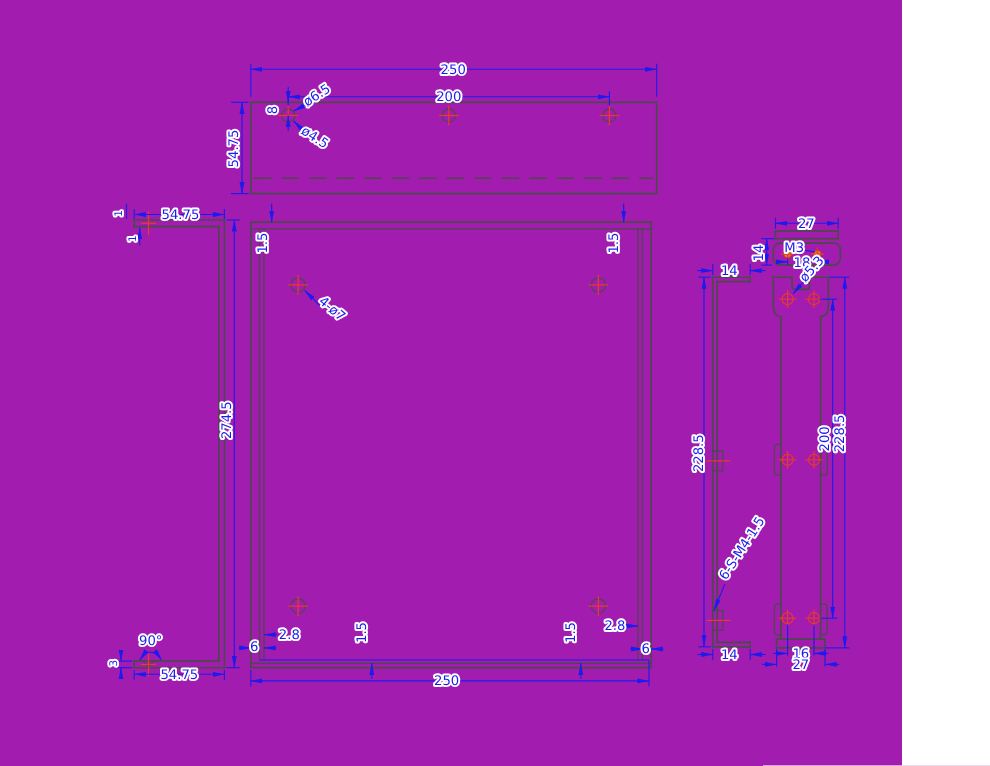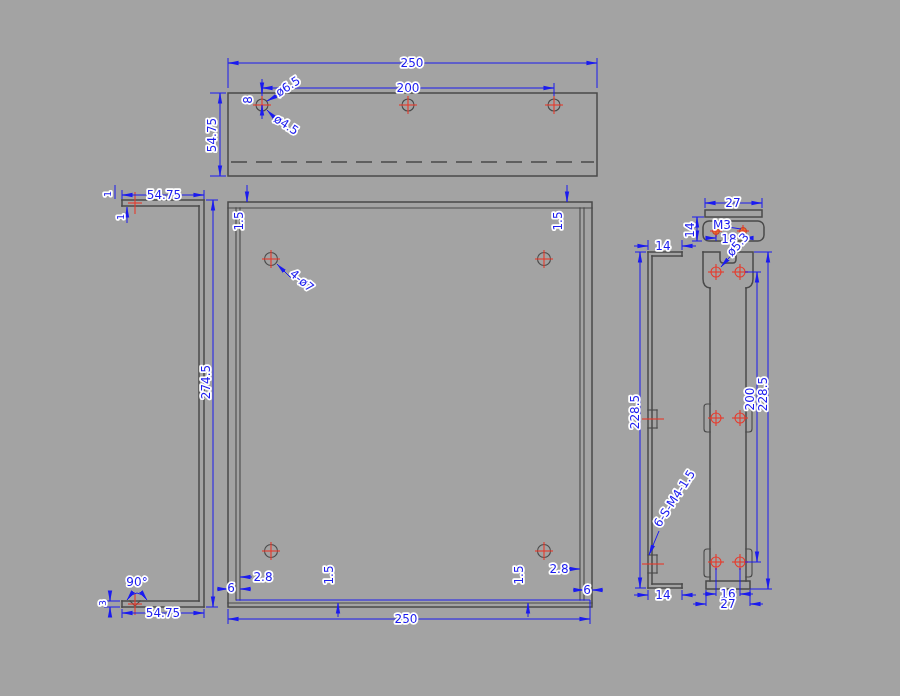--- a/index.html
+++ b/index.html
@@ -1,16 +1,16 @@
 <!DOCTYPE html>
 <html><head>
 <meta charset="utf-8">
 <style>
   html,body{margin:0;padding:0;background:#ffffff;}
-  .canvas{position:relative;width:900px;height:696px;background:#a3a3a3;overflow:hidden;
+  .canvas{position:relative;width:820px;height:696px;background:#a21caf;overflow:hidden;
           font-family:"DejaVu Sans",sans-serif;}
   svg{position:absolute;left:0;top:0;}
   .g{stroke:#4a4a4a;stroke-width:1.5;fill:none;stroke-linecap:square;}
   .gt{stroke:#4a4a4a;stroke-width:1.1;fill:none;stroke-linecap:square;}
   .gd{stroke:#4a4a4a;stroke-width:1.3;fill:none;stroke-dasharray:16 9;}
   .d{stroke:#1b1bef;stroke-width:1;fill:none;}
   .r{stroke:#e8392b;stroke-width:1.1;fill:none;}
   text.dim{fill:#1b1bef;font-family:"DejaVu Sans",sans-serif;font-size:12px;
            text-anchor:middle;paint-order:stroke;stroke:#ffffff;stroke-width:3.5px;
            stroke-linejoin:round;}

